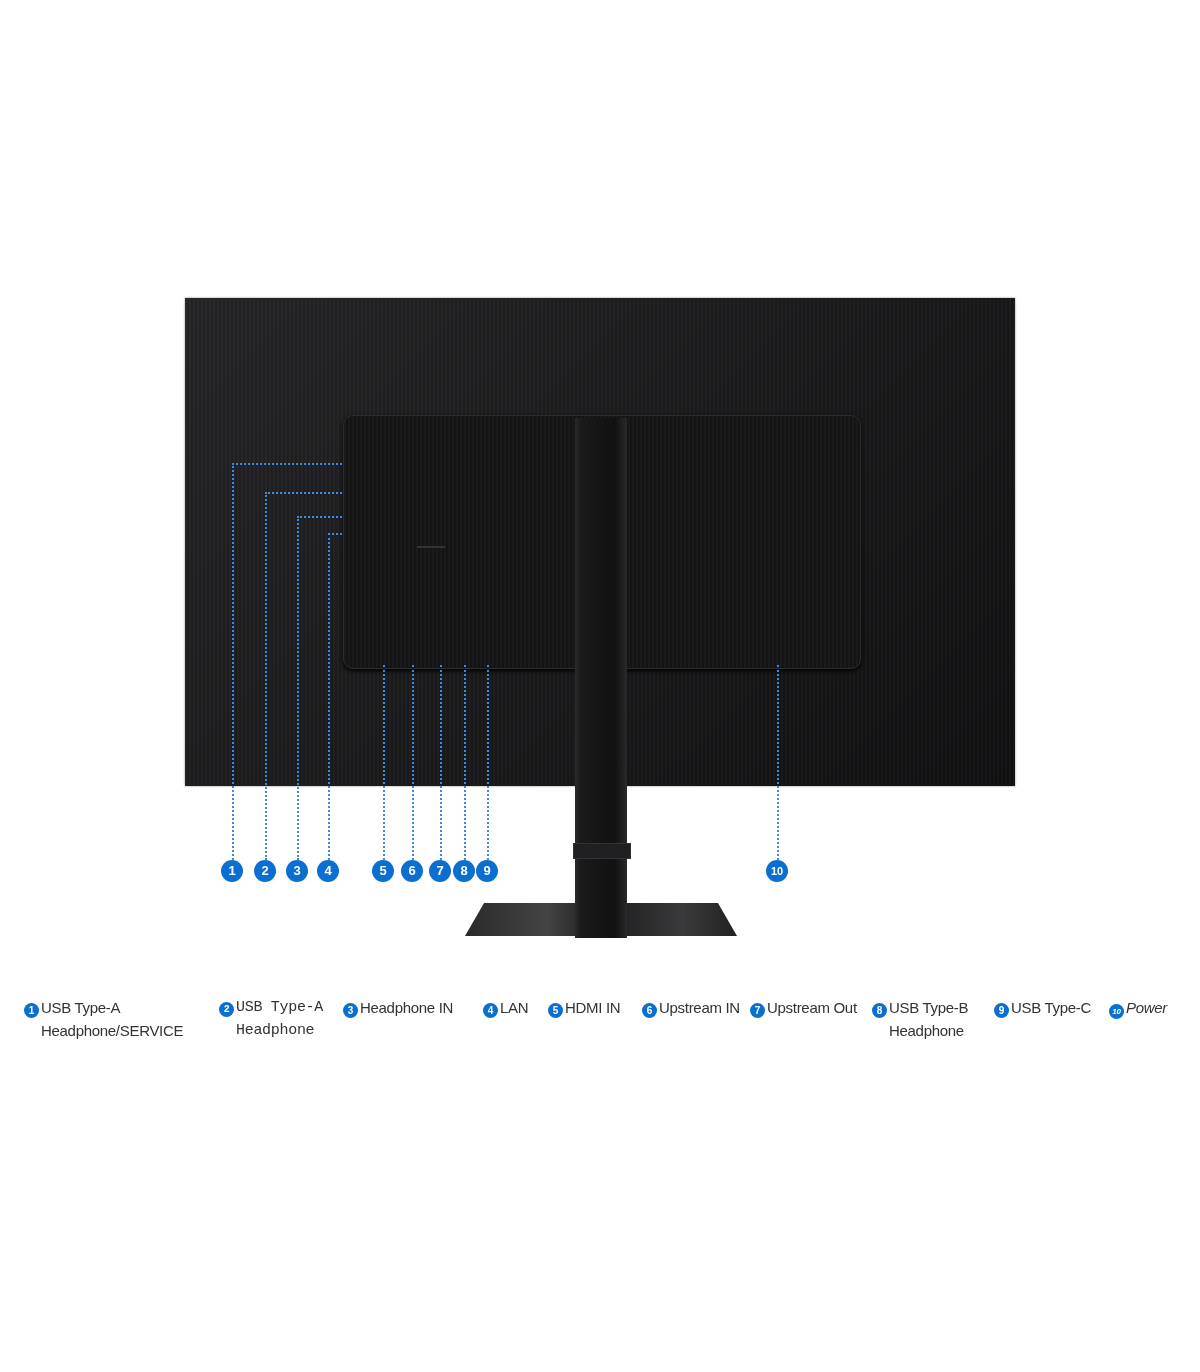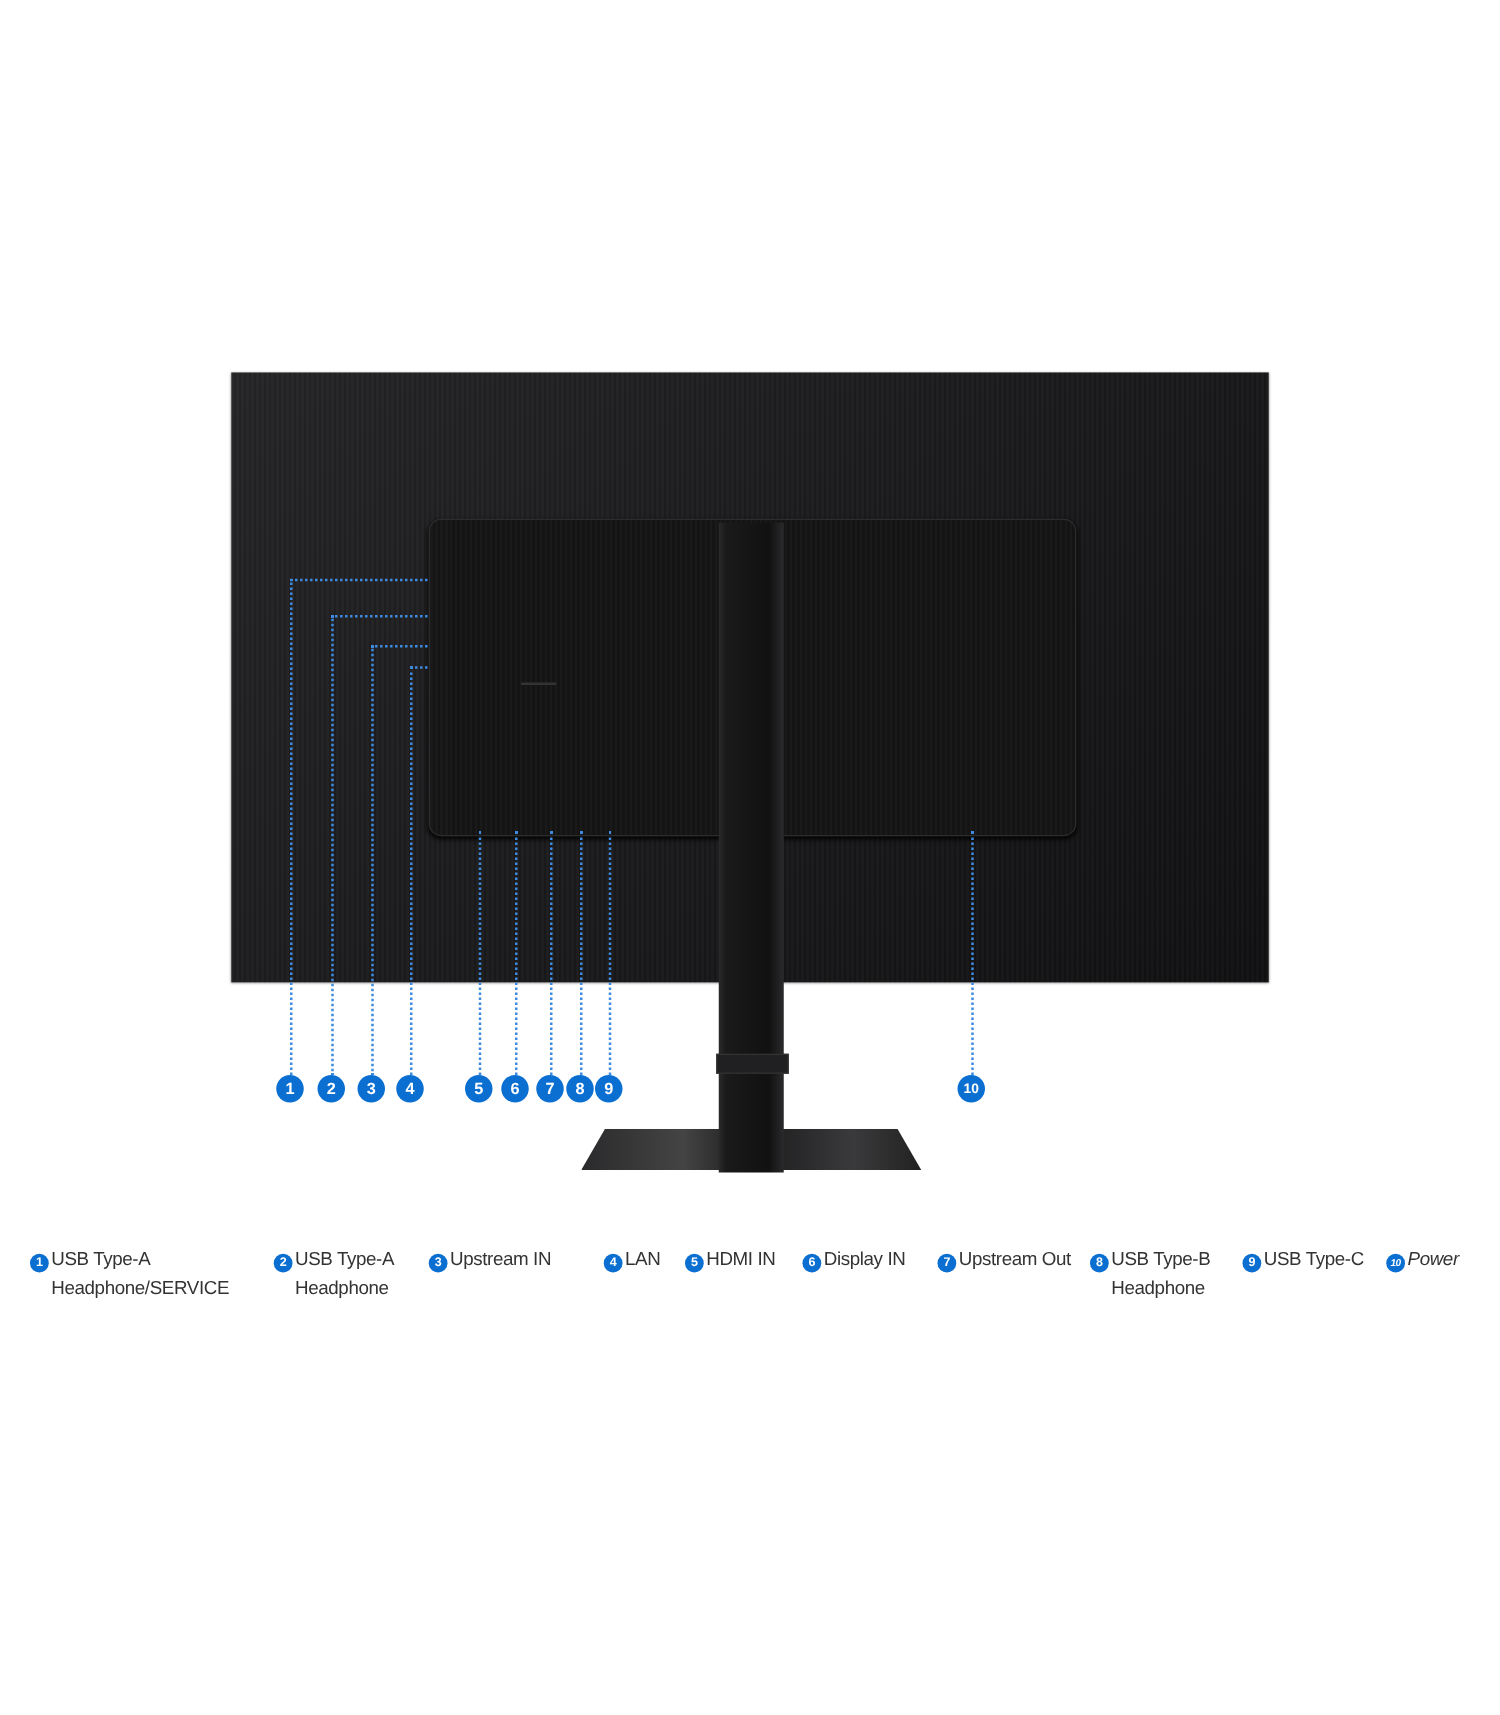--- a/index.html
+++ b/index.html
@@ -69,35 +69,35 @@
   <div class="badge" style="left:453px;top:860px;">8</div>
   <div class="badge" style="left:476px;top:860px;">9</div>
   <div class="badge" style="left:766px;top:860px;font-size:11px;">10</div>
 </div>
 
 <div class="legend">
   <div class="leg" style="left:24px;">
     <span class="num">1</span><span>USB Type-A</span>
     <span class="l2">Headphone/SERVICE</span>
   </div>
-  <div class="leg" style="left:219px;">
+  <div class="leg" style="left:219px;font-family:Liberation Mono, monospace;">
     <span class="num">2</span><span>USB Type-A</span>
     <span class="l2">Headphone</span>
   </div>
   <div class="leg" style="left:343px;">
-    <span class="num">3</span><span>Upstream IN</span>
+    <span class="num">3</span><span>Headphone IN</span>
   </div>
   <div class="leg" style="left:483px;">
     <span class="num">4</span><span>LAN</span>
   </div>
   <div class="leg" style="left:548px;">
     <span class="num">5</span><span>HDMI IN</span>
   </div>
   <div class="leg" style="left:642px;">
-    <span class="num">6</span><span>Display IN</span>
+    <span class="num">6</span><span>Upstream IN</span>
   </div>
   <div class="leg" style="left:750px;">
     <span class="num">7</span><span>Upstream Out</span>
   </div>
   <div class="leg" style="left:872px;">
     <span class="num">8</span><span>USB Type-B</span>
     <span class="l2">Headphone</span>
   </div>
   <div class="leg" style="left:994px;">
     <span class="num">9</span><span>USB Type-C</span>

